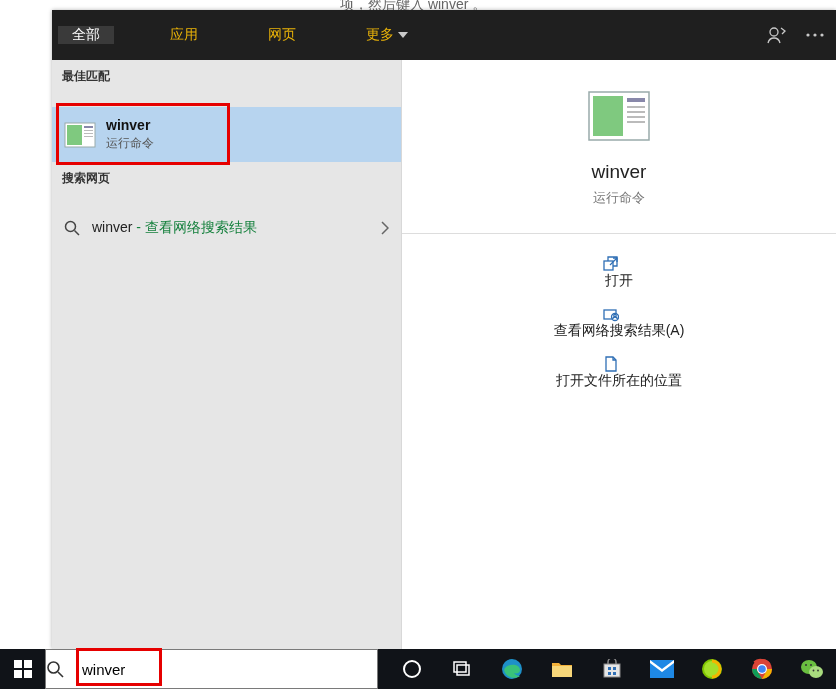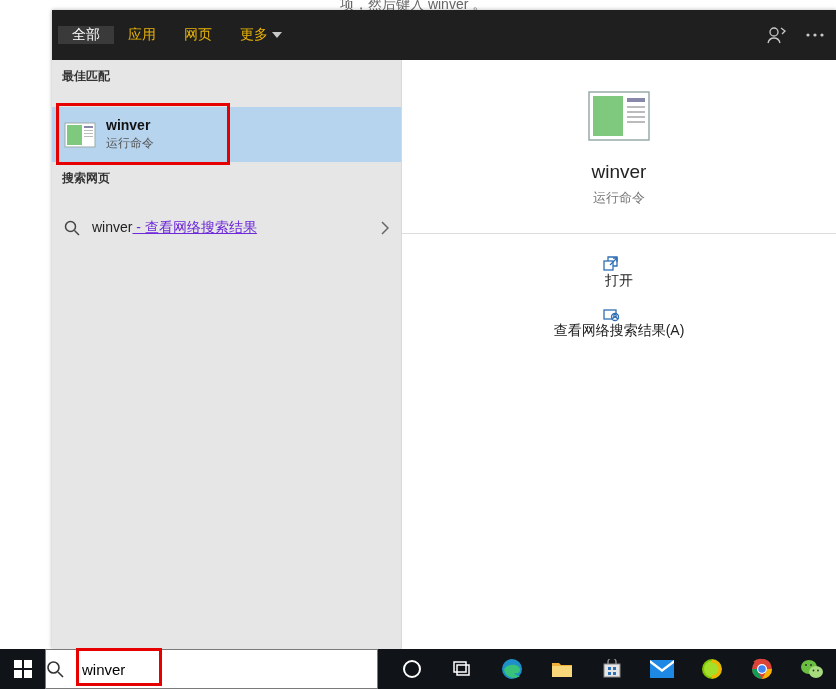--- a/index.html
+++ b/index.html
@@ -23,20 +23,21 @@
     box-shadow: 0 0 4px rgba(0,0,0,0.3);
   }
   .header {
     background: #1f1f1f;
     color: #fff;
     display: flex;
     align-items: center;
     height: 50px;
     padding: 16px 6px;
     position: relative;
+    gap: 42px;
   }
   .tab {
     padding: 0 14px;
     height: 100%;
     display: flex;
     align-items: center;
     font-size: 14px;
     color: #eab308;
     cursor: pointer;
   }
@@ -130,22 +131,21 @@
     margin-right: 8px;
     color: #444;
     font-size: 15px;
   }
   .web-item .text {
     flex: 1;
     font-size: 14px;
     color: #222;
   }
   .web-item .text .suffix {
-    color: #6d28d9;
-    text-decoration: underline;
+    color: #15803d;
   }
   .web-item .chev {
     font-size: 16px;
     color: #666;
   }
   .detail-preview {
     text-align: center;
     padding: 28px 0 16px;
   }
   .detail-preview .big-icon {
@@ -378,20 +378,29 @@
           <span class="ai-icon">
             <svg width="16" height="16" viewBox="0 0 16 16" fill="none" stroke="#2f6fb5" stroke-width="1.3">
               <rect x="1" y="4" width="12" height="9"></rect>
               <circle cx="12" cy="11" r="3.5" fill="#fff"></circle>
               <circle cx="12" cy="9.5" r="1.2"></circle>
               <path d="M9.5 13c.5-1.5 1.5-2 2.5-2s2 .5 2.5 2"></path>
             </svg>
           </span>
           <span>查看网络搜索结果(A)</span>
         </div>
+        <div class="action-item">
+          <span class="ai-icon">
+            <svg width="16" height="16" viewBox="0 0 16 16" fill="none" stroke="#2f6fb5" stroke-width="1.3">
+              <path d="M3 1h7l3 3v11H3z"></path>
+              <path d="M10 1v3h3"></path>
+            </svg>
+          </span>
+          <span>打开文件所在的位置</span>
+        </div>
       </div>
 
     </div>
 
   </div>
 </div>
 
 <div class="taskbar">
 
   <div class="start-btn">

